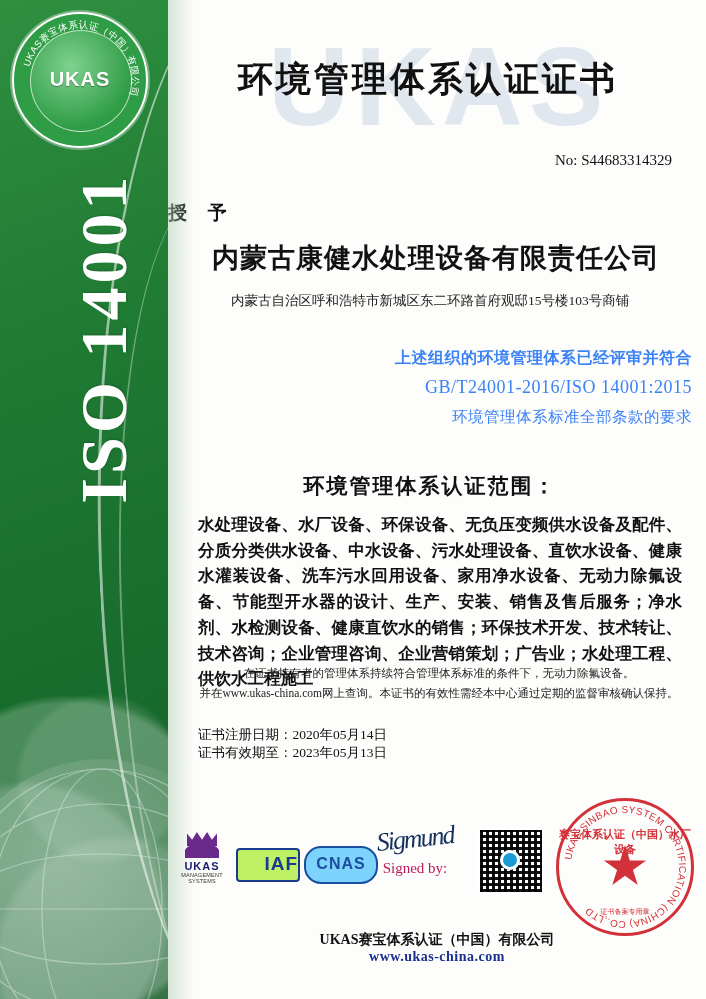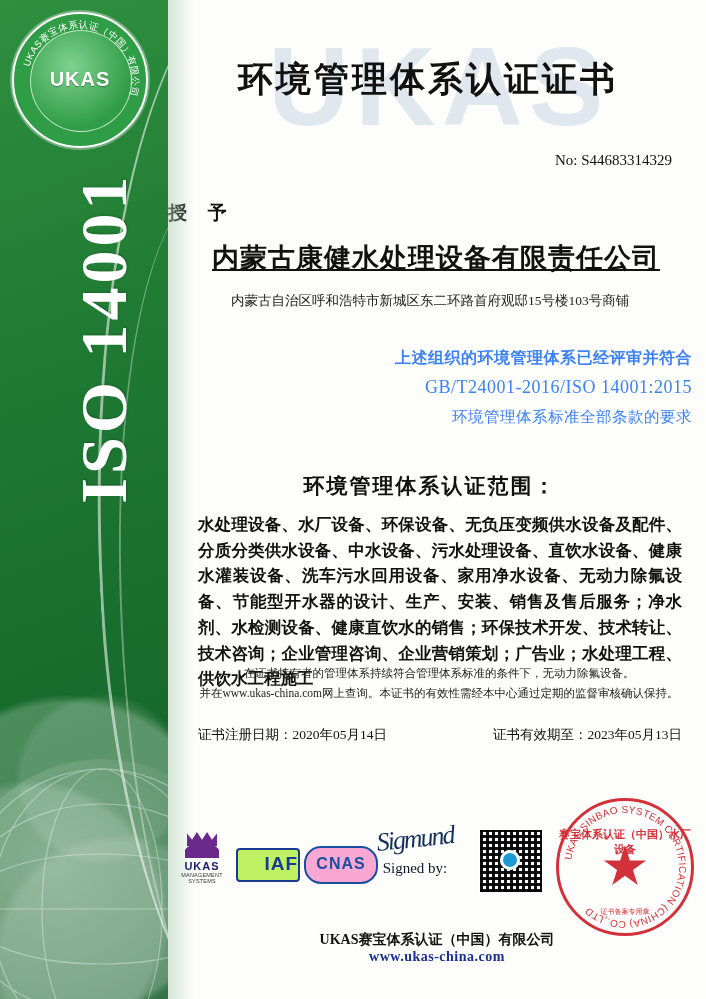--- a/index.html
+++ b/index.html
@@ -178,21 +178,20 @@
   .company {
     position: absolute;
     left: 0; right: 2px;
     top: 240px;
     text-align: center;
     font-size: 27px;
     font-weight: bold;
     color: #111111;
     letter-spacing: 1px;
     font-family: "Liberation Serif", serif;
-    text-decoration: underline;
   }
   .address {
     position: absolute;
     left: 0; right: 14px;
     top: 292px;
     text-align: center;
     font-size: 13.5px;
     color: #222222;
     font-family: "Liberation Serif", serif;
   }
@@ -242,20 +241,21 @@
   }
   .dates {
     position: absolute;
     left: 30px; right: 24px;
     top: 726px;
     font-size: 13.5px;
     color: #111111;
     display: flex;
     justify-content: space-between;
     font-family: "Liberation Serif", serif;
+    flex-direction: column;
   }
   
   .logos {
     position: absolute;
     left: 8px;
     top: 826px;
     width: 400px;
     height: 70px;
   }
   .mini-ukas {
@@ -293,21 +293,21 @@
     line-height: 28px;
     letter-spacing: 1px;
     background: #bef264;
   }
   .cnas {
     position: absolute;
     left: 296px; top: 20px;
     width: 70px; height: 34px;
     border-radius: 17px;
     border: 2px solid #1a4fa0;
-    background: #f9a8d4;
+    background: #7dd3fc;
     color: #1a4fa0;
     font-size: 16px;
     font-weight: bold;
     text-align: center;
     line-height: 32px;
     letter-spacing: 1px;
   }
   .signature {
     position: absolute;
     left: 355px; top: 824px;
@@ -318,21 +318,21 @@
     font-family: "Liberation Serif", serif;
     font-size: 26px;
     font-style: italic;
     color: #14305c;
     transform: rotate(-6deg);
     letter-spacing: -2px;
   }
   .sig-label {
     margin-top: 6px;
     font-size: 15px;
-    color: #0f172a;
+    color: #be185d;
     font-family: "Liberation Serif", serif;
   }
   .qr {
     position: absolute;
     left: 478px; top: 828px;
     width: 62px; height: 62px;
     background:
       repeating-linear-gradient(90deg, #111 0 3px, #fff 3px 6px),
       repeating-linear-gradient(0deg, #111 0 3px, #fff 3px 6px);
     background-blend-mode: multiply;

